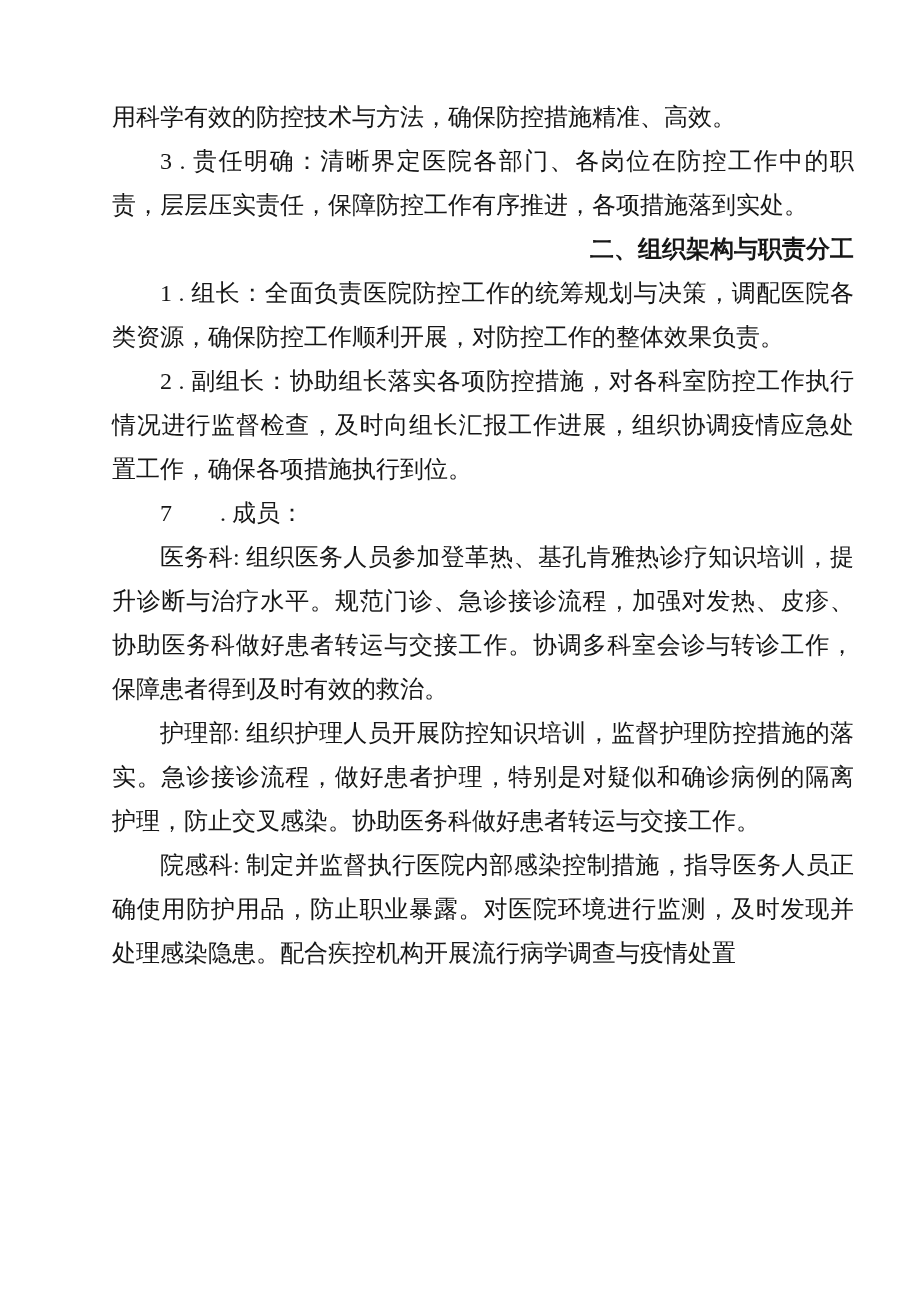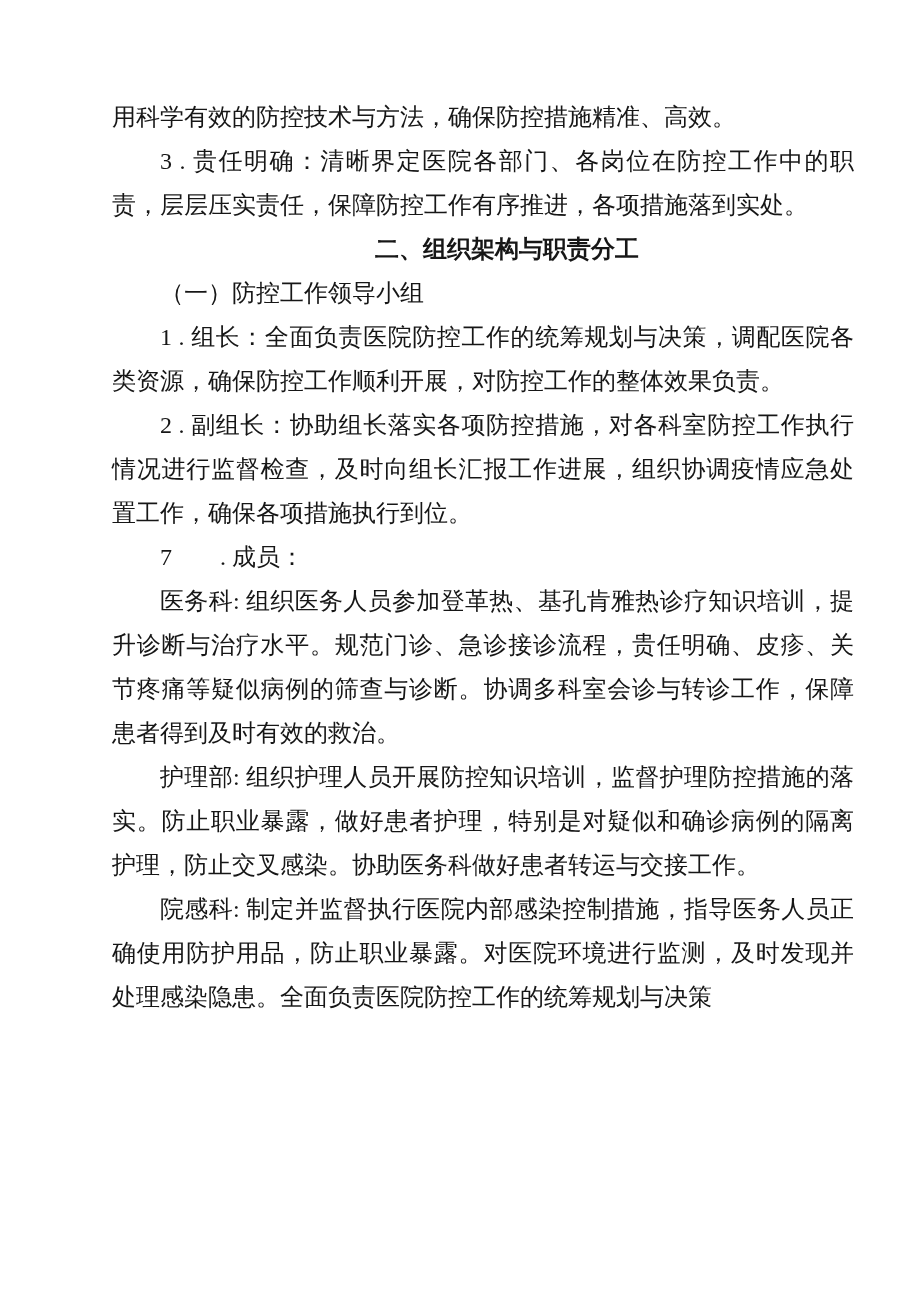--- a/index.html
+++ b/index.html
@@ -30,32 +30,31 @@
   .para {
     margin: 0;
     padding: 0;
   }
   .indent {
     text-indent: 2em;
   }
   .heading {
     font-family: Liberation Serif, serif;
     font-weight: 700;
-    text-align: center;
+    text-align: right;
   }
 </style>
 </head>
 <body>
 
 <div class="page">
   <div class="doc-body">
     <p class="para">用科学有效的防控技术与方法，确保防控措施精准、高效。</p>
     <p class="para indent">3 . 贵任明确：清晰界定医院各部门、各岗位在防控工作中的职责，层层压实责任，保障防控工作有序推进，各项措施落到实处。</p>
     <p class="para heading indent">二、组织架构与职责分工</p>
-    <p class="para indent">（一）防控工作领导小组</p>
     <p class="para indent">1 . 组长：全面负责医院防控工作的统筹规划与决策，调配医院各类资源，确保防控工作顺利开展，对防控工作的整体效果负责。</p>
     <p class="para indent">2 . 副组长：协助组长落实各项防控措施，对各科室防控工作执行情况进行监督检查，及时向组长汇报工作进展，组织协调疫情应急处置工作，确保各项措施执行到位。</p>
     <p class="para indent">7　　. 成员：</p>
-    <p class="para indent">医务科: 组织医务人员参加登革热、基孔肯雅热诊疗知识培训，提升诊断与治疗水平。规范门诊、急诊接诊流程，贵任明确、皮疹、关节疼痛等疑似病例的筛查与诊断。协调多科室会诊与转诊工作，保障患者得到及时有效的救治。</p>
-    <p class="para indent">护理部: 组织护理人员开展防控知识培训，监督护理防控措施的落实。防止职业暴露，做好患者护理，特别是对疑似和确诊病例的隔离护理，防止交叉感染。协助医务科做好患者转运与交接工作。</p>
-    <p class="para indent">院感科: 制定并监督执行医院内部感染控制措施，指导医务人员正确使用防护用品，防止职业暴露。对医院环境进行监测，及时发现并处理感染隐患。全面负责医院防控工作的统筹规划与决策</p>
+    <p class="para indent">医务科: 组织医务人员参加登革热、基孔肯雅热诊疗知识培训，提升诊断与治疗水平。规范门诊、急诊接诊流程，加强对发热、皮疹、协助医务科做好患者转运与交接工作。协调多科室会诊与转诊工作，保障患者得到及时有效的救治。</p>
+    <p class="para indent">护理部: 组织护理人员开展防控知识培训，监督护理防控措施的落实。急诊接诊流程，做好患者护理，特别是对疑似和确诊病例的隔离护理，防止交叉感染。协助医务科做好患者转运与交接工作。</p>
+    <p class="para indent">院感科: 制定并监督执行医院内部感染控制措施，指导医务人员正确使用防护用品，防止职业暴露。对医院环境进行监测，及时发现并处理感染隐患。配合疾控机构开展流行病学调查与疫情处置</p>
   </div>
 </div>
 
 </body></html>

